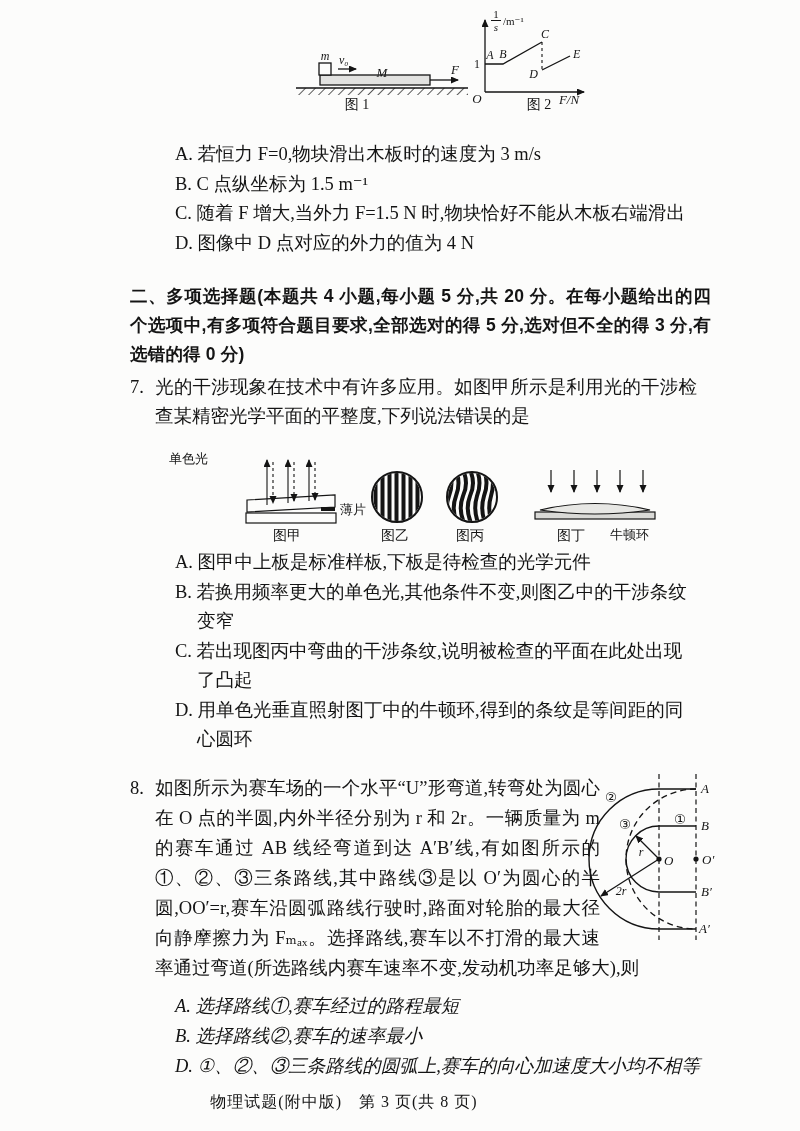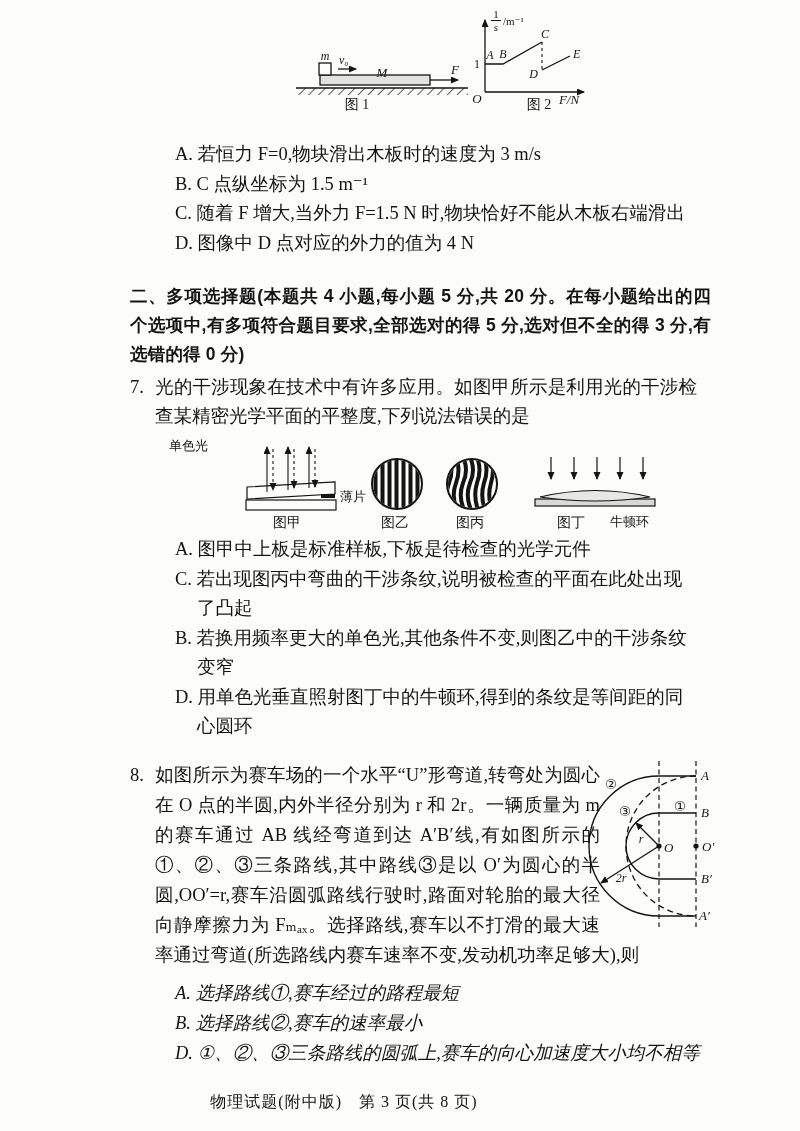--- a/index.html
+++ b/index.html
@@ -20,21 +20,21 @@
   .sec {
     margin-top:24px; font-size:17.5px; line-height:29px; font-weight:bold;
     text-align:justify; font-family:"Liberation Sans","DejaVu Sans",sans-serif;
     letter-spacing:0.2px;
   }
   .stem {
     margin-top:4px; font-size:18.5px; line-height:29px; text-align:justify;
     padding-left:25px; text-indent:-25px; padding-right:14px;
   }
   .qnum { display:inline-block; width:25px; text-indent:0; }
-  .q7figwrap { margin-top:6px; height:96px; }
+  .q7figwrap { margin-top:19px; height:96px; }
   .q7opts { margin-top:2px; }
   .q8stem {
     margin-top:18px; font-size:18.5px; line-height:30px; text-align:justify;
     padding-left:25px; text-indent:-25px;
   }
   .q8fig { float:right; width:111px; height:172px; }
   .q8fig svg { margin-left:-6px; margin-top:-8px; overflow:visible; }
   .q8opts { margin-top:8px;font-style:italic; }
   .q8opts .opt { line-height:30px; }
   .footer {
@@ -181,22 +181,22 @@
           <rect x="372" y="62" width="120" height="7" fill="#d9d9d6" stroke="#141414" stroke-width="1.2"></rect>
           <path d="M377,60 Q432,47 487,60 Q432,68 377,60 Z" fill="#e7e7e4" stroke="#141414" stroke-width="1.2"></path>
           <text class="cjk14" x="408" y="90" text-anchor="middle">图丁</text>
           <text class="cjk13" x="447" y="89">牛顿环</text>
         </g>
       </svg>
     </div>
 
     <div class="optblock q7opts">
       <p class="opt">A. 图甲中上板是标准样板,下板是待检查的光学元件</p>
+      <p class="opt">B. 若换用频率更大的单色光,其他条件不变,则图乙中的干涉条纹变窄</p>
       <p class="opt">C. 若出现图丙中弯曲的干涉条纹,说明被检查的平面在此处出现了凸起</p>
-      <p class="opt">B. 若换用频率更大的单色光,其他条件不变,则图乙中的干涉条纹变窄</p>
       <p class="opt">D. 用单色光垂直照射图丁中的牛顿环,得到的条纹是等间距的同心圆环</p>
     </div>
 
     <p class="q8stem"><span class="q8fig">
           <svg width="206" height="184" viewBox="0 0 206 184">
       <defs>
         <marker id="ahC" markerWidth="9" markerHeight="8" refX="7" refY="3.5" orient="auto" markerUnits="userSpaceOnUse">
           <path d="M0,0 L8,3.5 L0,7 Z" fill="#141414"></path>
         </marker>
       </defs>

